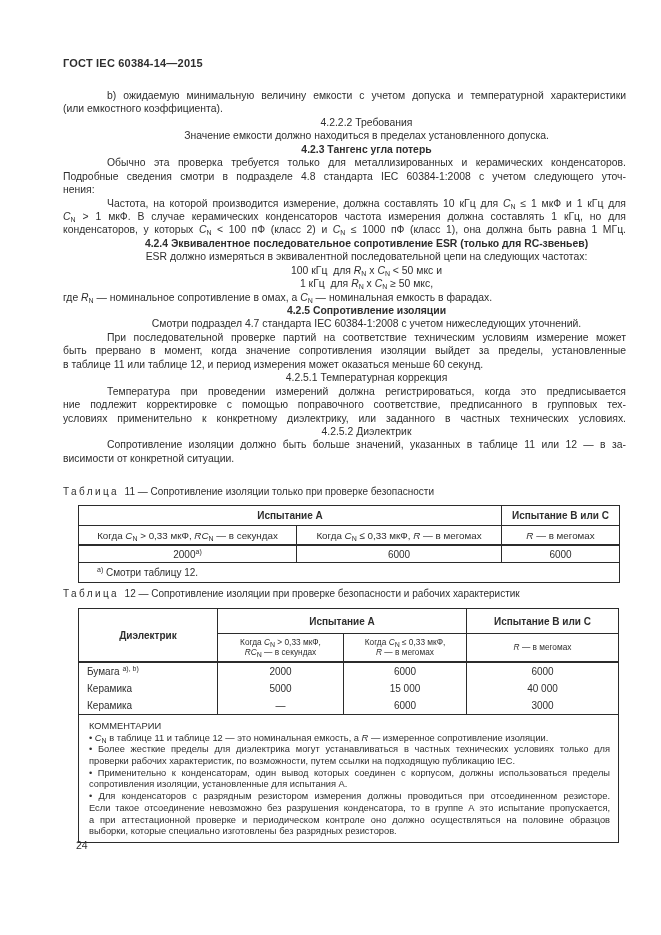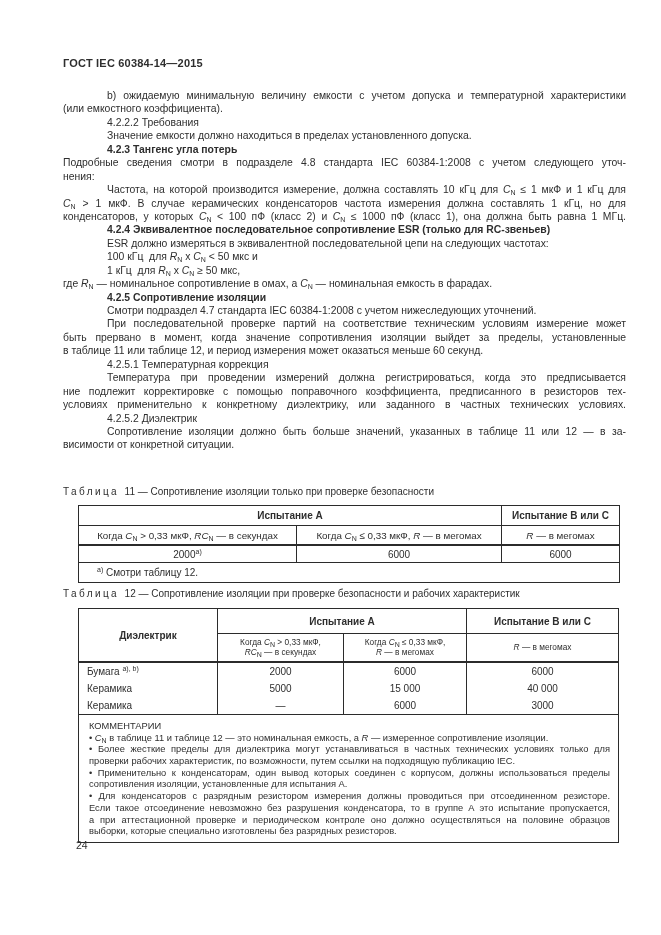--- a/index.html
+++ b/index.html
@@ -3,21 +3,21 @@
 <meta charset="utf-8">
 <style>
   html,body { margin:0; padding:0; background:#ffffff; }
   .page {
     position:relative; width:661px; height:935px; background:#ffffff;
     font-family:"Liberation Sans", sans-serif; color:#2e2e2e; overflow:hidden;
   }
   .doc-header { position:absolute; top:57px; left:63px; font-size:11px; font-weight:bold; letter-spacing:.2px; }
   .body-text { position:absolute; top:89px; left:63px; width:563px; font-size:10.4px; }
   .ln { height:13.45px; line-height:13.45px; white-space:nowrap; }
-  .ind { text-indent:44px; }
+  .ind { text-indent:44px;text-align:center; }
   .b { font-weight:bold; }
   .j { text-align:justify; text-align-last:justify; }
   sub { font-size:7px; vertical-align:-2px; font-style:normal; line-height:0; }
   sup { font-size:7px; vertical-align:4px; line-height:0; }
   .caption { position:absolute; left:63px; font-size:10px; white-space:nowrap; }
   .caption .sp { letter-spacing:2.4px; }
   #cap11 { top:486px; }
   #cap12 { top:588px; }
   table { position:absolute; left:78px; border-collapse:collapse; table-layout:fixed; background:#fff; }
   #t11 { top:505px; width:541px; font-size:10px; border:1.5px solid #2b2b2b; }
@@ -43,38 +43,39 @@
 <div class="page">
 
   <div class="doc-header">ГОСТ IEC 60384-14—2015</div>
 
   <div class="body-text">
       <div class="ln ind j">b) ожидаемую минимальную величину емкости с учетом допуска и температурной характеристики</div>
       <div class="ln ">(или емкостного коэффициента).</div>
       <div class="ln ind">4.2.2.2 Требования</div>
       <div class="ln ind">Значение емкости должно находиться в пределах установленного допуска.</div>
       <div class="ln ind b">4.2.3 Тангенс угла потерь</div>
+      <div class="ln ind j">Обычно эта проверка требуется только для металлизированных и керамических конденсаторов.</div>
       <div class="ln j">Подробные сведения смотри в подразделе 4.8 стандарта IEC 60384-1:2008 с учетом следующего уточ-</div>
       <div class="ln ">нения:</div>
       <div class="ln ind j">Частота, на которой производится измерение, должна составлять 10 кГц для <i>C</i><sub>N</sub> ≤ 1 мкФ и 1 кГц для</div>
       <div class="ln j"><i>C</i><sub>N</sub> &gt; 1 мкФ. В случае керамических конденсаторов частота измерения должна составлять 1 кГц, но для</div>
       <div class="ln j">конденсаторов, у которых <i>C</i><sub>N</sub> &lt; 100 пФ (класс 2) и <i>C</i><sub>N</sub> ≤ 1000 пФ (класс 1), она должна быть равна 1 МГц.</div>
       <div class="ln ind b">4.2.4 Эквивалентное последовательное сопротивление ESR (только для RC-звеньев)</div>
       <div class="ln ind">ESR должно измеряться в эквивалентной последовательной цепи на следующих частотах:</div>
       <div class="ln ind">100 кГц&nbsp; для <i>R</i><sub>N</sub> x <i>C</i><sub>N</sub> &lt; 50 мкс и</div>
       <div class="ln ind">1 кГц&nbsp; для <i>R</i><sub>N</sub> x <i>C</i><sub>N</sub> ≥ 50 мкс,</div>
       <div class="ln ">где <i>R</i><sub>N</sub> — номинальное сопротивление в омах, а <i>C</i><sub>N</sub> — номинальная емкость в фарадах.</div>
       <div class="ln ind b">4.2.5 Сопротивление изоляции</div>
       <div class="ln ind">Смотри подраздел 4.7 стандарта IEC 60384-1:2008 с учетом нижеследующих уточнений.</div>
       <div class="ln ind j">При последовательной проверке партий на соответствие техническим условиям измерение может</div>
       <div class="ln j">быть прервано в момент, когда значение сопротивления изоляции выйдет за пределы, установленные</div>
       <div class="ln ">в таблице 11 или таблице 12, и период измерения может оказаться меньше 60 секунд.</div>
       <div class="ln ind">4.2.5.1 Температурная коррекция</div>
       <div class="ln ind j">Температура при проведении измерений должна регистрироваться, когда это предписывается</div>
-      <div class="ln j">ние подлежит корректировке с помощью поправочного коэффициента, предписанного в резисторов тех-</div>
+      <div class="ln j">ние подлежит корректировке с помощью поправочного соответствие, предписанного в групповых тех-</div>
       <div class="ln j">условиях применительно к конкретному диэлектрику, или заданного в частных технических условиях.</div>
       <div class="ln ind">4.2.5.2 Диэлектрик</div>
       <div class="ln ind j">Сопротивление изоляции должно быть больше значений, указанных в таблице 11 или 12 — в за-</div>
       <div class="ln ">висимости от конкретной ситуации.</div>
     </div>
 
   <div class="caption" id="cap11">
     <span class="sp">Таблица</span>&nbsp;
     <span>11 — Сопротивление изоляции только при проверке безопасности</span>
   </div>

